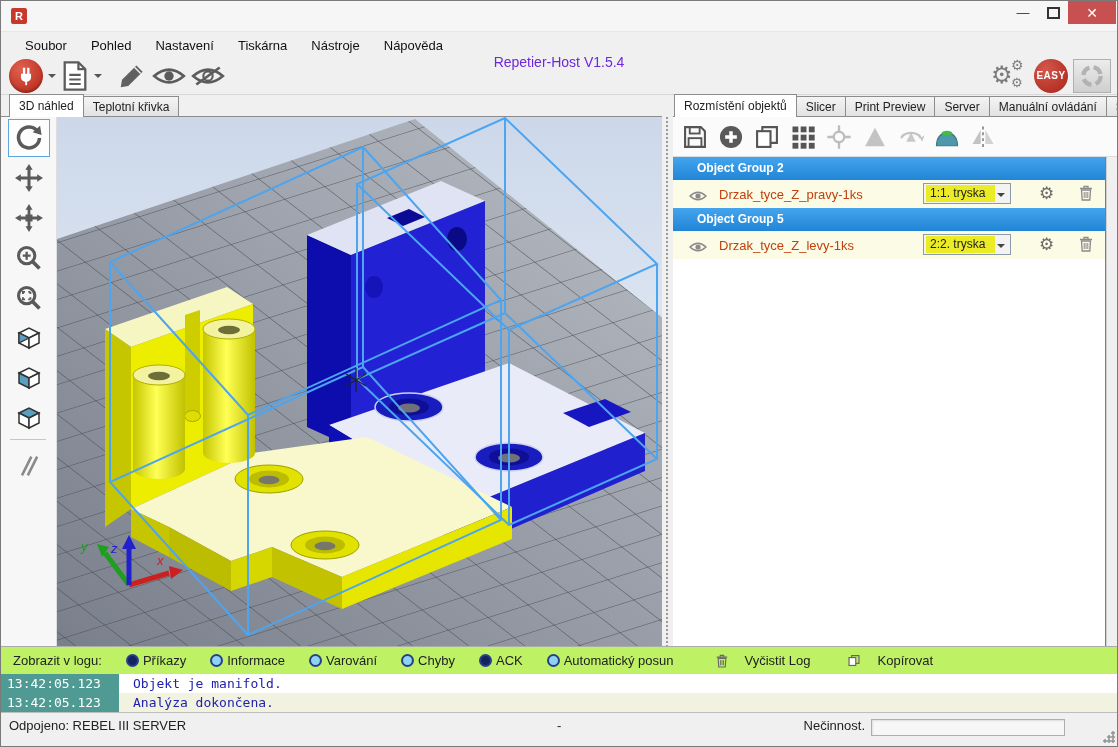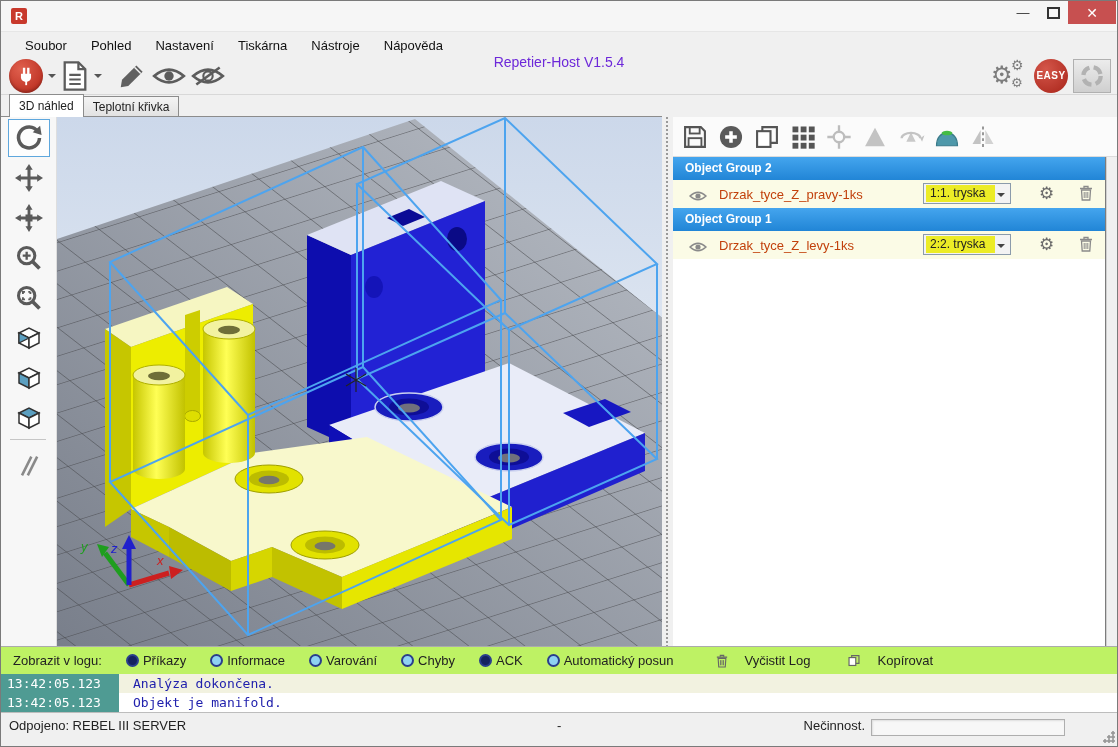--- a/index.html
+++ b/index.html
@@ -49,21 +49,21 @@
   .viewport{position:absolute;left:56px;top:116px;width:605px;height:529px;}
   
   .splitter{position:absolute;left:661px;top:116px;width:11px;height:529px;background:#f0f0f0;}
   .splitter .dots{position:absolute;left:4px;top:0;width:2px;height:100%;background:repeating-linear-gradient(#9a9a9a 0 2px,#f0f0f0 2px 4px);}
   
   .rt-toolbar{position:absolute;left:672px;top:116px;width:446px;height:40px;background:#fbfbfb;border-bottom:1px solid #dcdcdc;
               display:flex;align-items:center;gap:3px;padding-left:5px;box-sizing:border-box;}
   .rt-icon{width:33px;height:33px;display:flex;align-items:center;justify-content:center;}
   .obj-list{position:absolute;left:672px;top:156px;width:432px;height:489px;background:#fff;border-right:2px groove #d0d0d0;box-sizing:content-box;}
   .grp-header{height:23px;background:linear-gradient(#44a5ee,#2185d6);color:#fff;font-weight:bold;font-size:12px;
-              line-height:23px;padding-left:12px;}
+              line-height:23px;padding-left:24px;}
   .obj-row{position:relative;height:28px;background:#fbfbe6;}
   .row-eye{position:absolute;left:16px;top:8px;}
   .row-name{position:absolute;left:46px;top:7px;font-size:13px;color:#c2410c;}
   .combo{position:absolute;left:250px;top:3px;width:88px;height:21px;background:#f3f3f3;border:1px solid #8b9bab;
          display:flex;align-items:center;box-sizing:border-box;}
   .combo-text{background:#ecec26;font-size:12px;line-height:17px;padding:0 10px 0 4px;margin-left:2px;white-space:nowrap;}
   .combo-caret{margin-left:auto;margin-right:5px;width:0;height:0;border:4px solid transparent;border-top-color:#444;margin-top:7px;}
   .row-gear{position:absolute;left:366px;top:3px;font-size:17px;color:#6a6a6a;font-family:"DejaVu Sans",sans-serif;}
   .row-trash{position:absolute;left:406px;top:5px;}
   
@@ -178,20 +178,28 @@
         </svg>
       </div>
     </div>
   </div>
 
   <div class="tabstrip tabs-left">
     <span class="tab active">3D náhled</span>
     <span class="tab">Teplotní křivka</span>
   </div>
 
+  <div class="tabstrip tabs-right">
+    <span class="tab active">Rozmístění objektů</span>
+    <span class="tab">Slicer</span>
+    <span class="tab">Print Preview</span>
+    <span class="tab">Server</span>
+    <span class="tab">Manuální ovládání</span>
+    <span class="tab">SD karta</span>
+  </div>
 
   <div class="side-tools">
     <div class="stool selected" style="top:2px">
       <svg width="28" height="28" viewBox="0 0 24 24">
         <path d="M19.5 6.5 A9 9 0 1 0 21 12" fill="none" stroke="#5a5a5a" stroke-width="3"></path>
         <polygon points="21.5,1.5 22.8,9.5 15.2,7.0" fill="#5a5a5a"></polygon>
       </svg>
     </div>
     <div class="stool" style="top:42px">
       <svg width="28" height="28" viewBox="0 0 24 24">
@@ -458,21 +466,21 @@
       <span class="row-gear">⚙</span>
       <span class="row-trash">
         <svg width="14" height="16" viewBox="0 0 14 16">
             <path d="M1 3.5 H13" stroke="#8a8a8a" stroke-width="1.5"></path>
             <path d="M5 3 V1.5 H9 V3" fill="none" stroke="#8a8a8a" stroke-width="1.3"></path>
             <path d="M2.5 5 H11.5 L10.8 15 H3.2 Z" fill="none" stroke="#8a8a8a" stroke-width="1.3"></path>
             <path d="M5.2 7 V13 M7 7 V13 M8.8 7 V13" stroke="#8a8a8a" stroke-width="1"></path>
           </svg>
       </span>
     </div>
-    <div class="grp-header">Object Group 1</div>
+    <div class="grp-header">Object Group 5</div>
     <div class="obj-row">
       <span class="row-eye">
         <svg width="18" height="12" viewBox="0 0 18 12">
             <path d="M1 6 Q9 -1.5 17 6 Q9 13.5 1 6 Z" fill="none" stroke="#8a8a8a" stroke-width="1.5"></path>
             <circle cx="9" cy="6" r="2.6" fill="#8a8a8a"></circle>
           </svg>
       </span>
       <span class="row-name">Drzak_tyce_Z_levy-1ks</span>
       <span class="combo">
         <span class="combo-text">2:2. tryska</span>
@@ -533,22 +541,22 @@
       <span>Kopírovat</span>
     </span>
   </div>
 
   <div class="log-view">
     <div class="log-times">
       <div class="log-time">13:42:05.123</div>
       <div class="log-time">13:42:05.123</div>
     </div>
     <div class="log-msgs">
+      <div class="log-msg">Objekt je manifold.</div>
       <div class="log-msg alt">Analýza dokončena.</div>
-      <div class="log-msg">Objekt je manifold.</div>
     </div>
   </div>
 
   <div class="statusbar">
     <span class="st-left">Odpojeno: REBEL III SERVER</span>
     <span class="st-center">-</span>
     <span class="st-right">Nečinnost.</span>
     <span class="st-progress"></span>
     <span class="st-grip"></span>
   </div>

